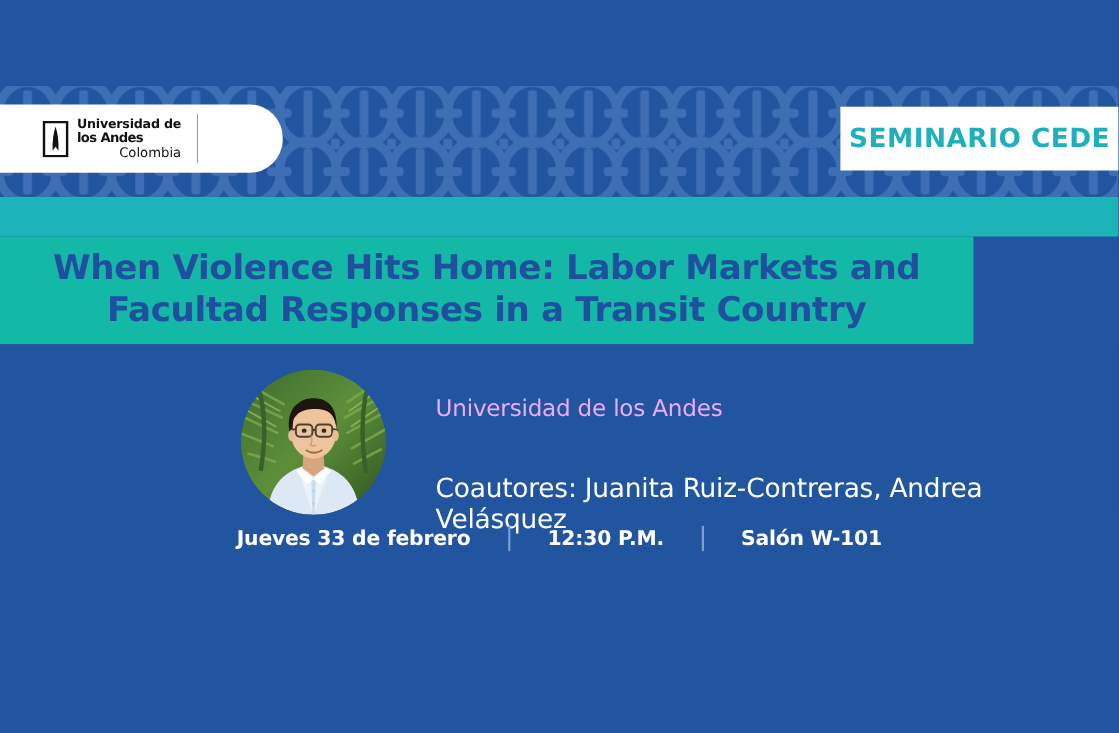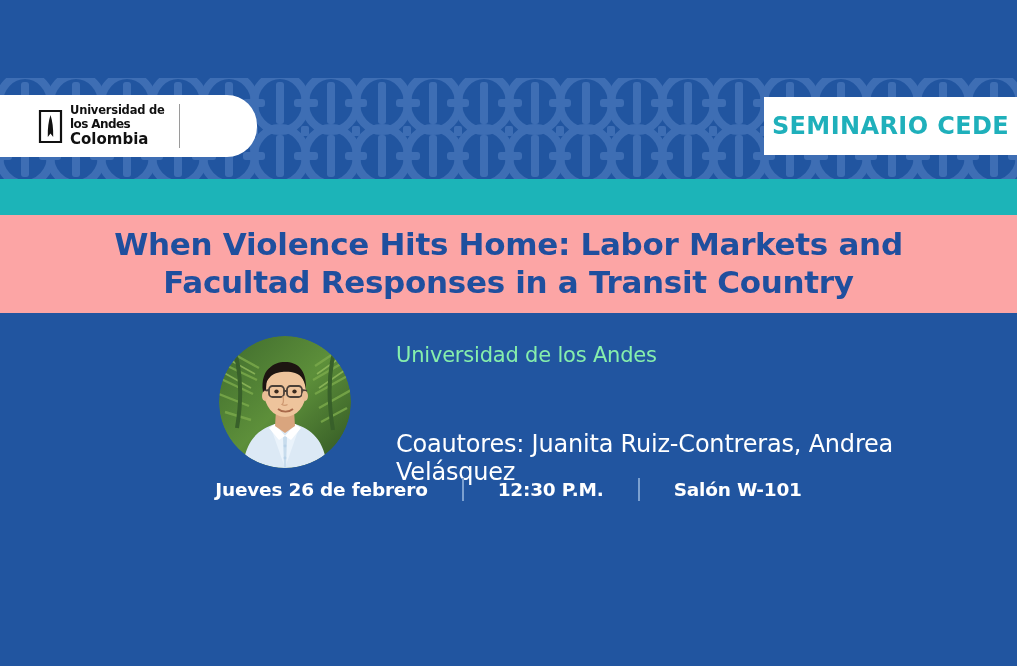--- a/index.html
+++ b/index.html
@@ -38,21 +38,21 @@
     font-family:"DejaVu Sans", sans-serif;
     font-size:11.5px; font-weight:700; color:#111; letter-spacing:-0.2px;
   }
   .uni-l2 {
     font-family:"DejaVu Sans", sans-serif;
     font-size:12px; font-weight:700; color:#111; letter-spacing:-0.6px;
     margin-top:1px;
   }
   .uni-l3 {
     font-family:"DejaVu Sans", sans-serif;
-    font-size:15px; font-weight:700; color:#111; 
+    font-size:12px; font-weight:400; color:#111; text-align:right;
     margin-top:2px;
   }
   .logo-divider { width:1px; height:44px; background:#9a9a9a; margin:0 13px 0 14px; }
   .fac-words { line-height:1.25; }
   .fac-l1, .fac-l2 {
     font-family:"DejaVu Sans", sans-serif;
     font-size:11.5px; font-weight:700; color:#111;
   }
 
   .seminario-box {
@@ -69,22 +69,22 @@
   }
 
   
   .teal-bar {
     position:absolute; left:0; top:179px; width:1017px; height:36px;
     background:#1cb4b8;
   }
 
   
   .title-band {
-    position:absolute; left:0; top:215px; width:1017px; height:98px;
-    background:#fca5a5;
+    position:absolute; left:0; top:215px; width:885px; height:98px;
+    background:#14b8a6;
     display:flex; align-items:center; justify-content:center;
   }
   .title-text {
     font-family:"DejaVu Sans", sans-serif;
     font-size:31px; font-weight:700; color:#1f4f9e;
     text-align:center; line-height:1.22;
     letter-spacing:-0.3px;
     padding:0 40px;
   }
 
@@ -103,22 +103,22 @@
   .portrait svg { display:block; }
 
   .presenter-block { position:absolute; left:396px; top:27px; }
   .presenta-line {
     font-family:"DejaVu Sans", sans-serif;
     font-size:29px; font-weight:400; color:#ffffff;
     line-height:1.05; letter-spacing:-0.2px;
   }
   .affiliation-line {
     font-family:"DejaVu Sans", sans-serif;
-    font-size:21px; font-weight:400; color:#86efac;
-    line-height:1.2; margin-top:3px; letter-spacing:-0.2px;
+    font-size:21px; font-weight:400; color:#f0abfc;
+    line-height:1.2; margin-top:19px; letter-spacing:-0.2px;
   }
   .coauthors-line {
     position:absolute; left:396px; top:117px;
     font-family:"DejaVu Sans", sans-serif;
     font-size:24px; font-weight:400; color:#ffffff;
     letter-spacing:-0.2px;
   }
 
   .event-details {
     position:absolute; left:0; top:165px; width:1017px;
@@ -268,20 +268,20 @@
     </svg>
   </div>
 
   <div class="presenter-block">
     <div class="affiliation-line">Universidad de los Andes</div>
   </div>
 
   <div class="coauthors-line">Coautores: Juanita Ruiz-Contreras, Andrea Velásquez</div>
 
   <div class="event-details">
-    <span class="detail-item">Jueves 26 de febrero</span>
+    <span class="detail-item">Jueves 33 de febrero</span>
     <span class="detail-sep"></span>
     <span class="detail-item">12:30 P.M.</span>
     <span class="detail-sep"></span>
     <span class="detail-item">Salón W-101</span>
   </div>
 
 </div>
 
 </body></html>

